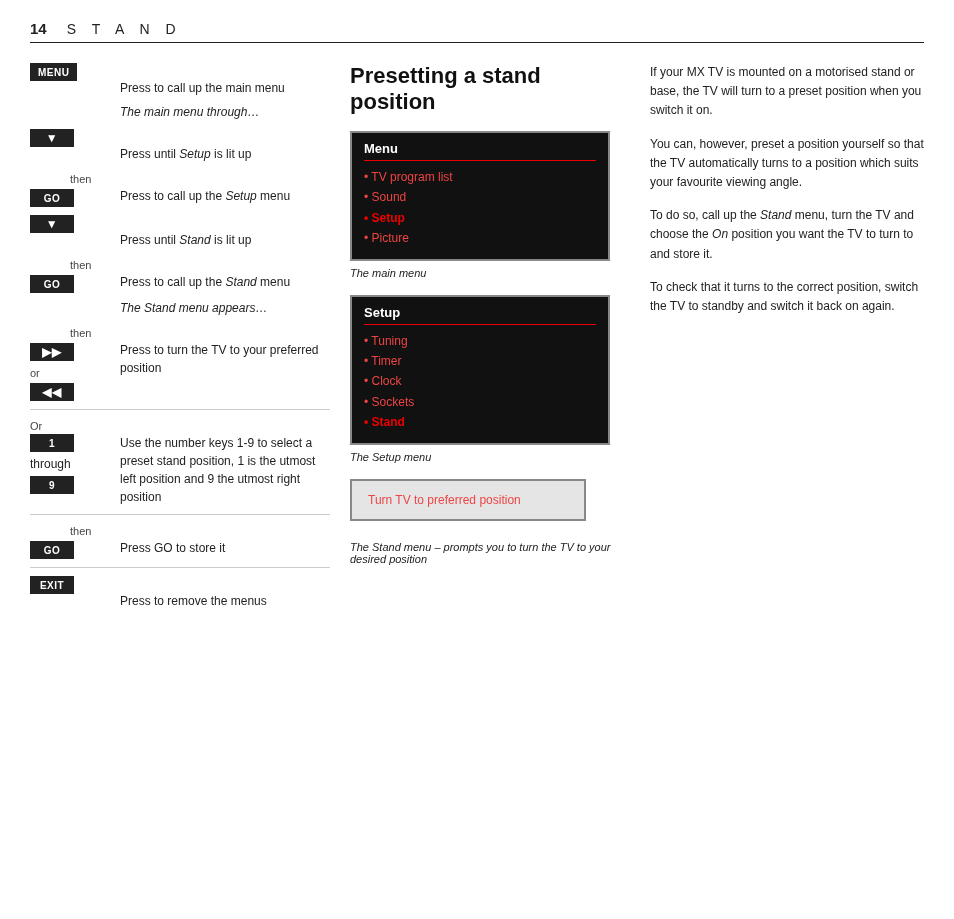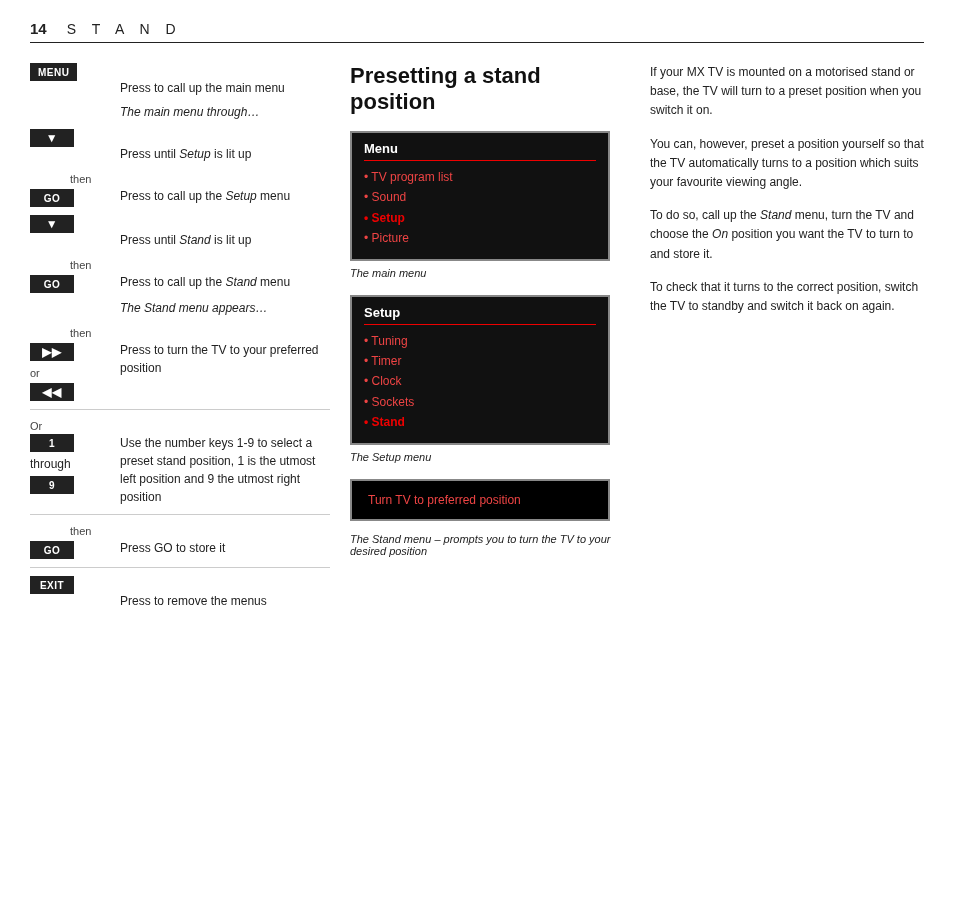--- a/index.html
+++ b/index.html
@@ -200,25 +200,25 @@
 
     .caption-text {
       font-size: 11px;
       font-style: italic;
       color: #222;
       margin-bottom: 16px;
     }
 
     
     .stand-prompt-box {
-      background: #000000;
+      background: #e5e5e5;
       border: 2px solid #888;
       padding: 12px 16px;
-      width: 260px;
-      margin-bottom: 12px;
+      width: 236px;
+      margin-bottom: 20px;
     }
 
     .stand-prompt-text {
       color: #e44;
       font-size: 12px;
     }
 
     
     .right-col {
       flex: 1;

